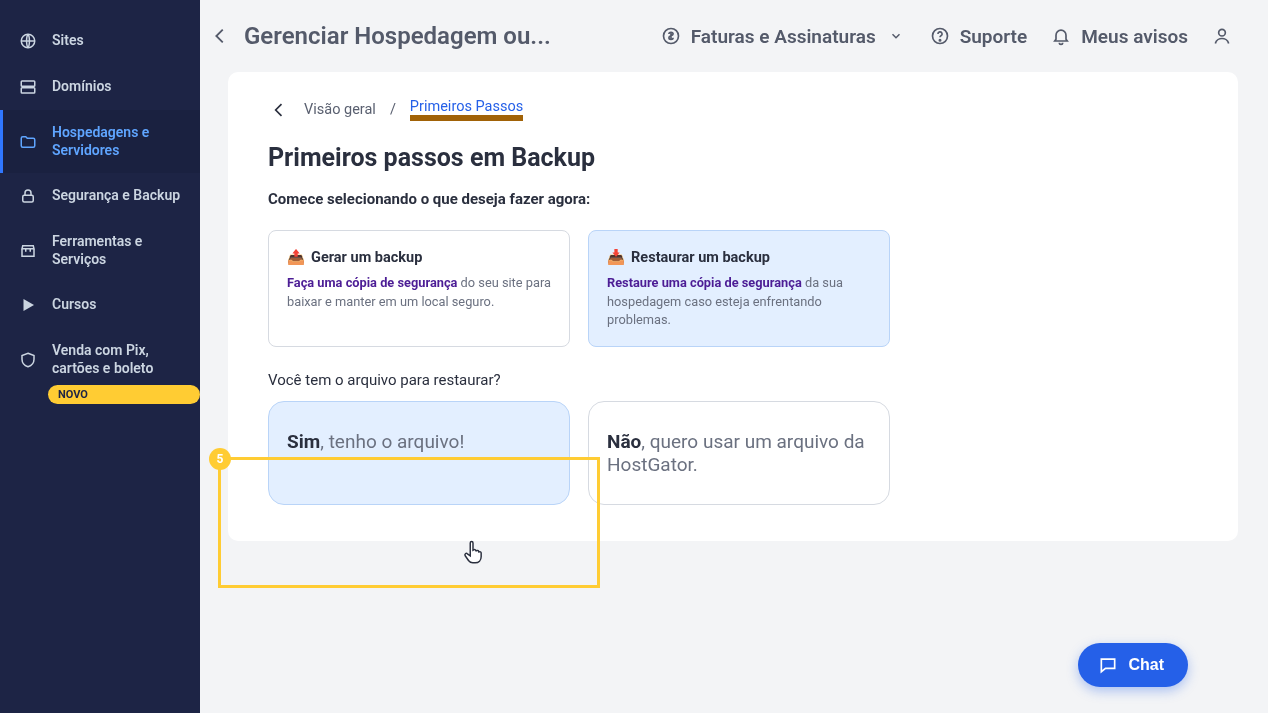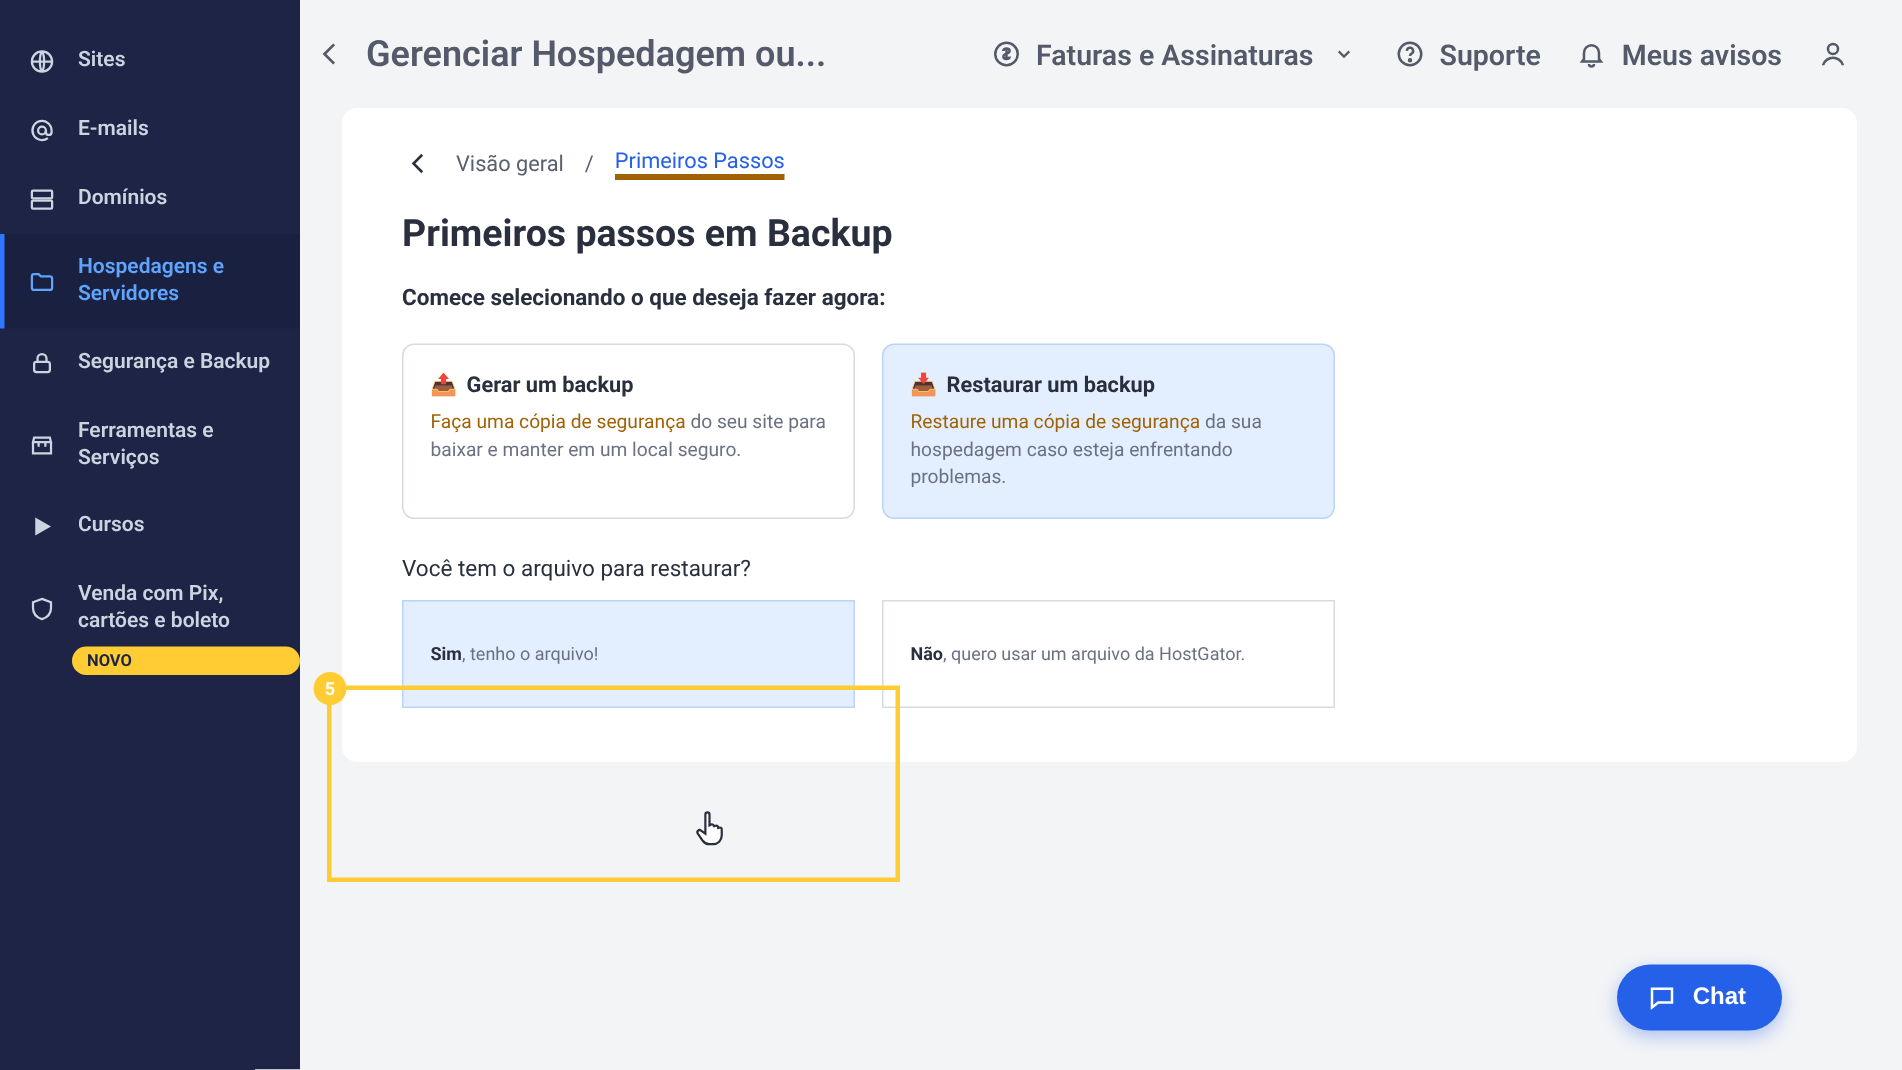--- a/index.html
+++ b/index.html
@@ -83,51 +83,51 @@
   .tb-item .icon { width: 20px; height: 20px; display: flex; align-items: center; justify-content: center; }
   
   .content-wrap { flex: 1; padding: 0 28px 20px 28px; }
   .card {
     background: #fff;
     border-radius: 10px;
     padding: 26px 40px 36px 40px;
     max-width: 1010px;
   }
   .breadcrumb { display: flex; align-items: center; gap: 14px; font-size: 14.5px; color: #5a6070; margin-bottom: 22px; }
-  .breadcrumb .bc-link { color: #2560e8; border-bottom: 4px solid #a16207; cursor: pointer; }
+  .breadcrumb .bc-link { color: #2560e8; border-bottom: 6px solid #a16207; cursor: pointer; }
   .bc-back { width: 22px; height: 22px; display:flex; align-items:center; justify-content:center; cursor:pointer; color:#5a6070; }
   h1.page-title { font-size: 25px; font-weight: 700; color: #2a2f3e; margin-bottom: 18px; }
   .subtitle { font-size: 15px; color: #5a6070; margin-bottom: 24px; }
   .section-head { font-size: 15px; font-weight: 700; color: #2a2f3e; margin-bottom: 22px; }
   .option-row { display: flex; gap: 18px; margin-bottom: 24px; }
   .option-card {
     flex: 0 0 302px;
     border: 1px solid #d6dae1;
     border-radius: 8px;
     padding: 18px 18px 16px 18px;
     background: #fff;
     cursor: pointer;
   }
   .option-card.selected {
     background: #e3efff;
     border-color: #b9d4f8;
   }
   .option-card .oc-title { font-size: 14.5px; font-weight: 700; color: #2a2f3e; margin-bottom: 8px; display:flex; align-items:center; gap:6px; }
   .option-card .oc-desc { font-size: 12.8px; color: #6b7180; line-height: 1.45; }
-  .option-card .oc-desc b { color: #a16207; font-weight: 400; margin-top: 34px; }
+  .option-card .oc-desc b { color: #4c1d95; font-weight: 700; margin-top: 34px; }
   .question { font-size: 15px; color: #2a2f3e; margin-bottom: 12px; }
   .question b { font-weight: 400; }
   .answer-row { display: flex; gap: 18px; }
   .answer-card {
     flex: 0 0 302px;
     border: 1px solid #d6dae1;
-    border-radius: 0;
+    border-radius: 16px;
     background: #fff;
     padding: 28px 18px;
-    font-size: 12px;
+    font-size: 19px;
     color: #6b7180;
     cursor: pointer;
   }
   .answer-card.selected { background: #e3efff; border-color: #b9d4f8; }
   .answer-card b { color: #2a2f3e; font-weight: 700; }
   
   .highlight {
     position: absolute;
     border: 3px solid #ffcc33;
     pointer-events: none;
@@ -178,29 +178,20 @@
     <div class="nav-item">
       <span class="icon">
         <svg width="18" height="18" viewBox="0 0 24 24" fill="none" stroke="#cbd5e1" stroke-width="2">
             <circle cx="12" cy="12" r="9"></circle>
             <path d="M3 12h18M12 3c2.5 3 2.5 15 0 18M12 3c-2.5 3-2.5 15 0 18"></path>
           </svg>
       </span>
       <span class="txt">Sites</span>
     </div>
 
-    <div class="nav-item">
-      <span class="icon">
-        <svg width="18" height="18" viewBox="0 0 24 24" fill="none" stroke="#cbd5e1" stroke-width="2">
-            <circle cx="12" cy="12" r="3.5"></circle>
-            <path d="M15.5 12v1.5a2.5 2.5 0 0 0 5 0V12a8.5 8.5 0 1 0-3.3 6.7"></path>
-          </svg>
-      </span>
-      <span class="txt">E-mails</span>
-    </div>
 
     <div class="nav-item">
       <span class="icon">
         <svg width="18" height="18" viewBox="0 0 24 24" fill="none" stroke="#cbd5e1" stroke-width="2">
             <rect x="3" y="4" width="18" height="7" rx="1"></rect>
             <rect x="3" y="13" width="18" height="7" rx="1"></rect>
           </svg>
       </span>
       <span class="txt">Domínios</span>
     </div>

